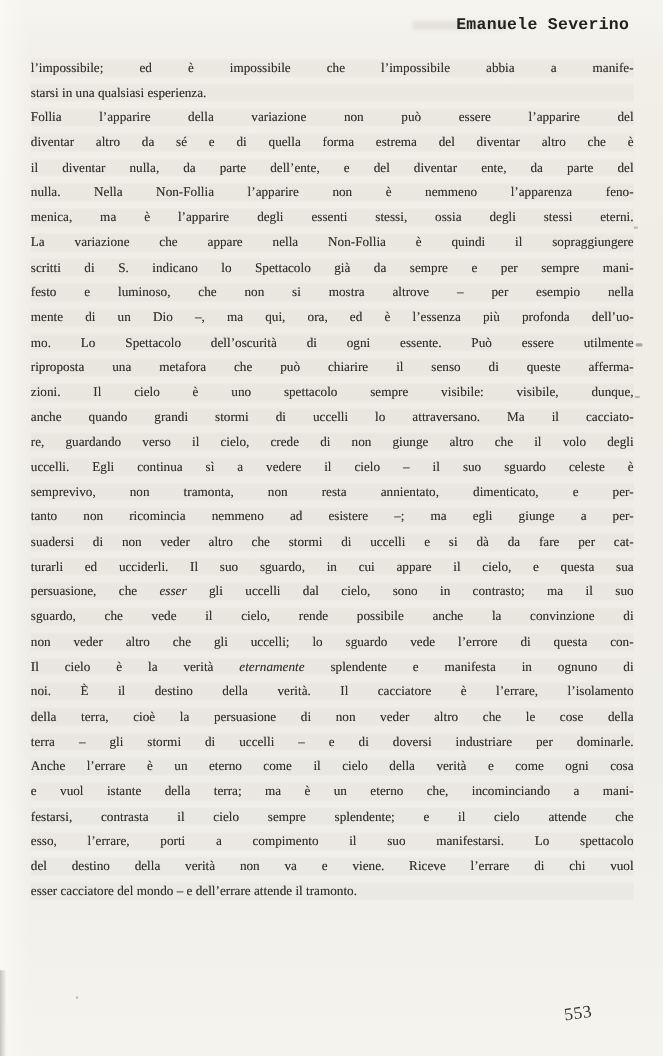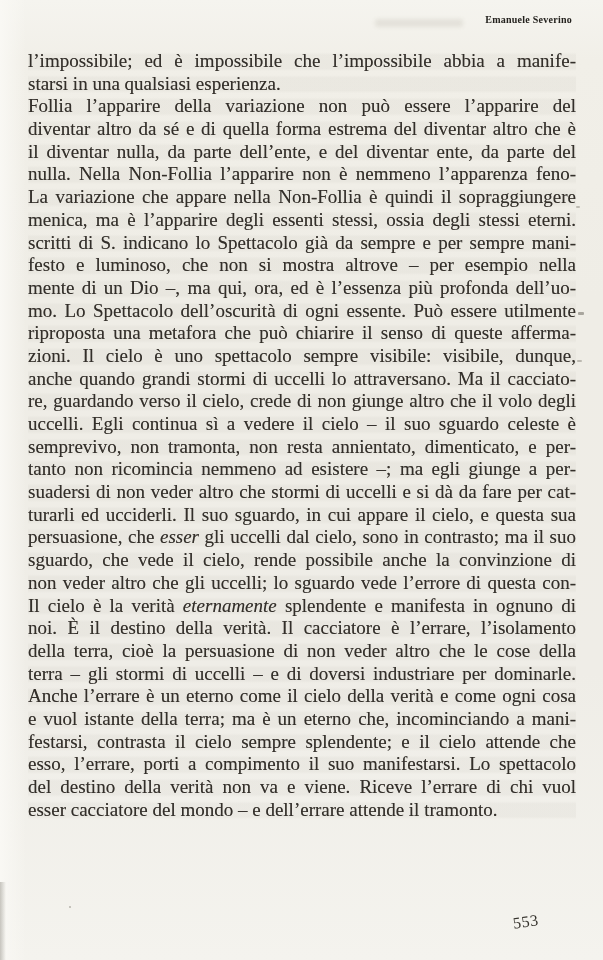--- a/index.html
+++ b/index.html
@@ -8,32 +8,32 @@
     font-family:"Liberation Serif","DejaVu Serif",serif;
   }
   .page{
     position:absolute;inset:0;
     background:
       linear-gradient(90deg, rgba(250,249,245,.9) 0, rgba(250,249,245,0) 26px),
       linear-gradient(180deg,#f5f4ef 0,#f1efe8 60px,#efede6 300px,#efede7 70%,#f4f3ee 100%);
   }
   .running-head{
     position:absolute;top:14px;right:31px;
-    font-family:Liberation Serif, serif;
-    font-weight:700;font-size:10px;letter-spacing:.25px;color:#23211d;
+    font-family:Liberation Mono, monospace;
+    font-weight:700;font-size:15px;letter-spacing:.25px;color:#23211d;
   }
   .ghost-text{
     position:absolute;top:19px;left:375px;width:88px;height:8px;
     background:#c2beb3;opacity:.32;filter:blur(2px);border-radius:2px;
   }
   .text-block{
     position:absolute;left:28px;top:50px;width:548px;
   }
   .line{
-    height:22.7px;line-height:22.7px;font-size:19px;color:#332f2a;
+    height:22.7px;line-height:22.7px;font-size:12px;color:#332f2a;
     text-align:justify;text-align-last:justify;white-space:normal;
     text-shadow:0 0 .4px rgba(51,47,42,.45);
     background:linear-gradient(180deg,rgba(201,198,189,0) 10%,rgba(201,198,189,.16) 22%,rgba(201,198,189,.16) 80%,rgba(201,198,189,0) 92%);
   }
   .line.para-end{text-align-last:left;font-family:Liberation Serif, serif;}
   .line i{font-style:italic;}
   .page-number{
     position:absolute;top:913px;left:513px;
     font-size:16px;color:#35322c;transform:rotate(-8deg);
     letter-spacing:.5px;
@@ -57,22 +57,22 @@
 
   <div class="running-head">Emanuele Severino</div>
 
   <div class="text-block" id="text-block">
       <div class="line">l’impossibile; ed è impossibile che l’impossibile abbia a manife-</div>
       <div class="line para-end">starsi in una qualsiasi esperienza.</div>
       <div class="line">Follia l’apparire della variazione non può essere l’apparire del</div>
       <div class="line">diventar altro da sé e di quella forma estrema del diventar altro che è</div>
       <div class="line">il diventar nulla, da parte dell’ente, e del diventar ente, da parte del</div>
       <div class="line">nulla. Nella Non-Follia l’apparire non è nemmeno l’apparenza feno-</div>
+      <div class="line">menica, ma è l’apparire degli essenti stessi, ossia degli stessi eterni.</div>
       <div class="line">La variazione che appare nella Non-Follia è quindi il sopraggiungere</div>
-      <div class="line">menica, ma è l’apparire degli essenti stessi, ossia degli stessi eterni.</div>
       <div class="line">scritti di S. indicano lo Spettacolo già da sempre e per sempre mani-</div>
       <div class="line">festo e luminoso, che non si mostra altrove – per esempio nella</div>
       <div class="line">mente di un Dio –, ma qui, ora, ed è l’essenza più profonda dell’uo-</div>
       <div class="line">mo. Lo Spettacolo dell’oscurità di ogni essente. Può essere utilmente</div>
       <div class="line">riproposta una metafora che può chiarire il senso di queste afferma-</div>
       <div class="line">zioni. Il cielo è uno spettacolo sempre visibile: visibile, dunque,</div>
       <div class="line">anche quando grandi stormi di uccelli lo attraversano. Ma il cacciato-</div>
       <div class="line">re, guardando verso il cielo, crede di non giunge altro che il volo degli</div>
       <div class="line">uccelli. Egli continua sì a vedere il cielo – il suo sguardo celeste è</div>
       <div class="line">semprevivo, non tramonta, non resta annientato, dimenticato, e per-</div>

